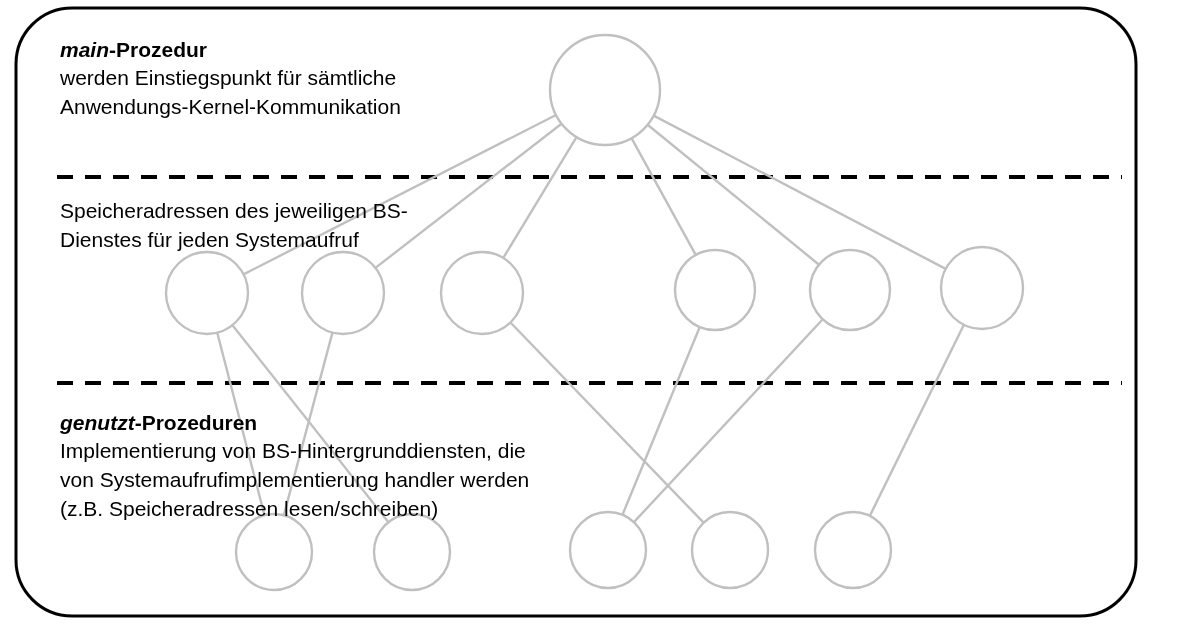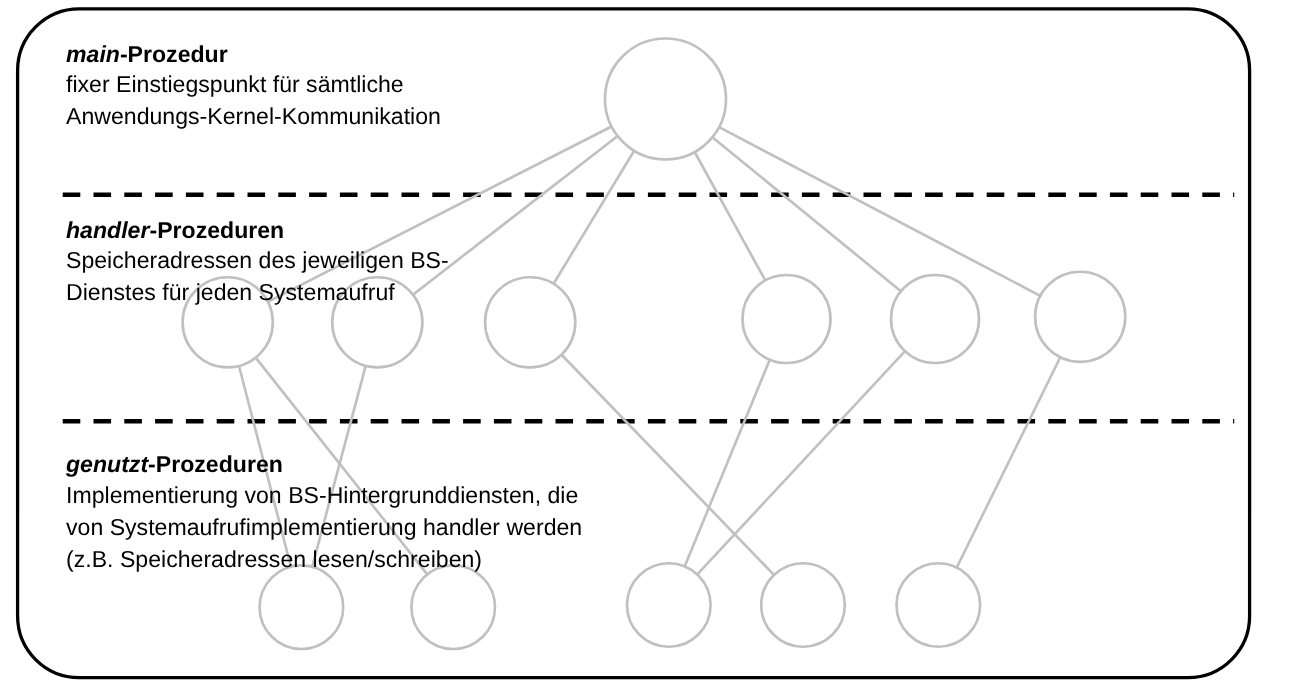--- a/index.html
+++ b/index.html
@@ -88,26 +88,25 @@
         <circle cx="274" cy="552" r="38" fill="none" stroke="#c0c0c0" stroke-width="2.4"></circle>
         <circle cx="412" cy="552" r="38" fill="none" stroke="#c0c0c0" stroke-width="2.4"></circle>
         <circle cx="608" cy="550" r="38" fill="none" stroke="#c0c0c0" stroke-width="2.4"></circle>
         <circle cx="730" cy="550" r="38" fill="none" stroke="#c0c0c0" stroke-width="2.4"></circle>
         <circle cx="853" cy="550" r="38" fill="none" stroke="#c0c0c0" stroke-width="2.4"></circle>
       </g>
   </svg>
 
   <div class="text-block" id="block-main">
     <div class="block-title"><span class="mono-em">main</span><span>-Prozedur</span></div>
-    <div class="block-body">fixer Einstiegspunkt für sämtliche
+    <div class="block-body">werden Einstiegspunkt für sämtliche
 Anwendungs-Kernel-Kommunikation</div>
   </div>
 
   <div class="text-block" id="block-handler">
-    <div class="block-title"><span class="mono-em">handler</span><span>-Prozeduren</span></div>
     <div class="block-body">Speicheradressen des jeweiligen BS-
 Dienstes für jeden Systemaufruf</div>
   </div>
 
   <div class="text-block" id="block-utility">
     <div class="block-title"><span class="mono-em">genutzt</span><span>-Prozeduren</span></div>
     <div class="block-body">Implementierung von BS-Hintergrunddiensten, die
 von Systemaufrufimplementierung handler werden
 (z.B. Speicheradressen lesen/schreiben)</div>
   </div>

